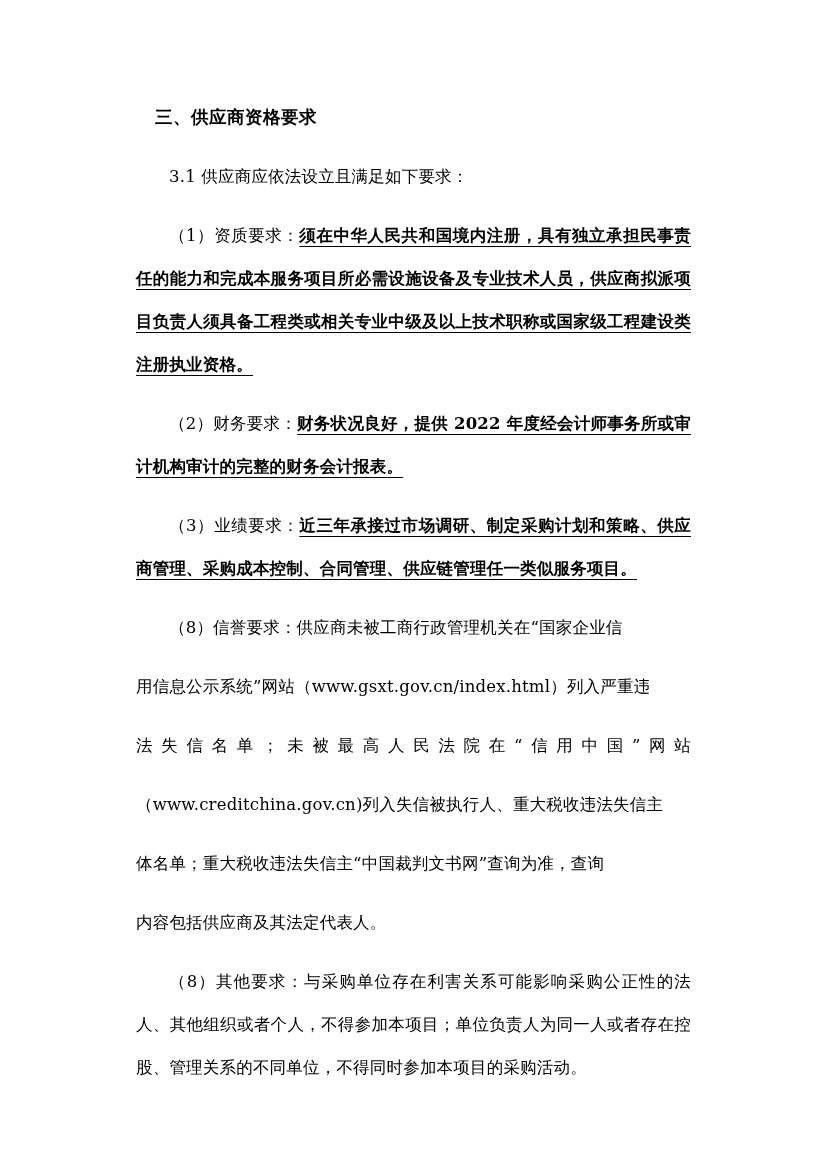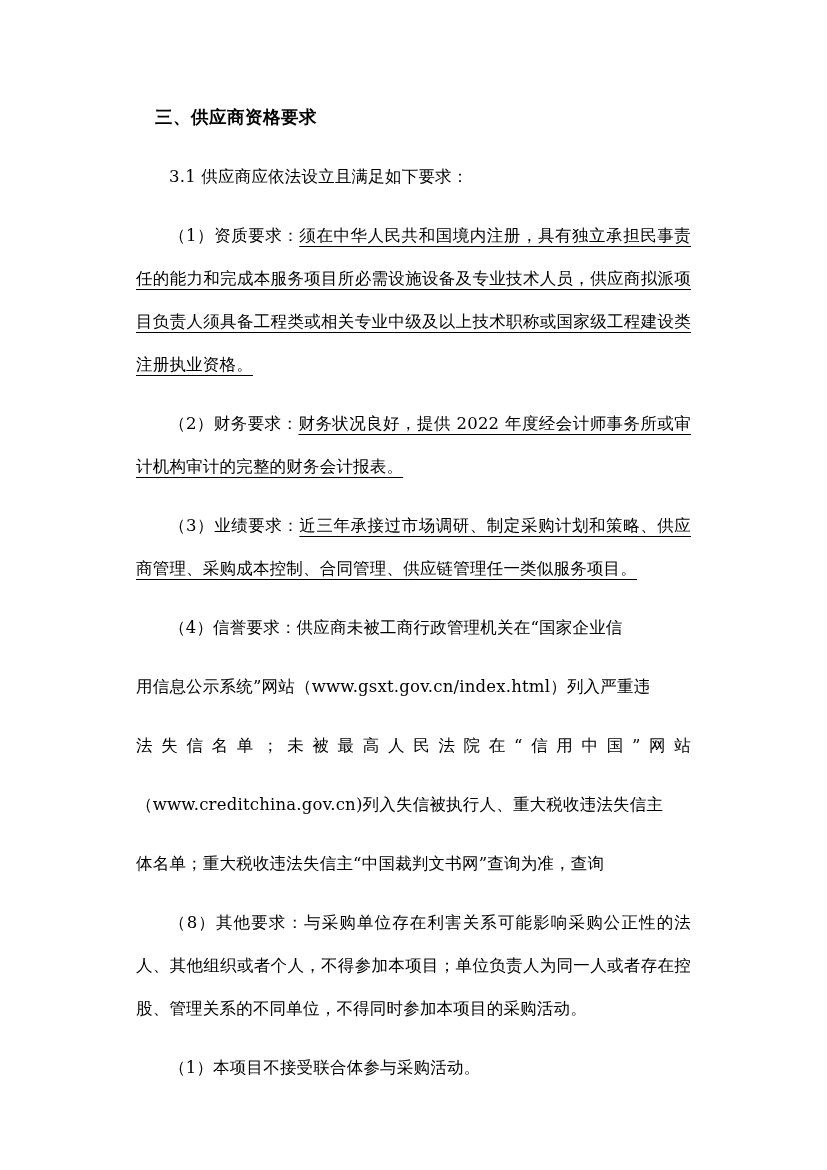--- a/index.html
+++ b/index.html
@@ -35,20 +35,21 @@
     text-indent: 2em;
     text-align: justify;
     text-justify: inter-ideograph;
     line-height: 43px;
     letter-spacing: 0.2px;
   }
   .u {
     text-decoration: underline;
     text-underline-offset: 5px;
     text-decoration-thickness: 1px;
+    font-weight: bold;
   }
   .spread {
     text-align: justify;
     text-align-last: justify;
   }
 </style>
 </head>
 <body>
 
 <div class="page">
@@ -64,25 +65,26 @@
 
     <p class="para">
       <span>（2）财务要求：</span><span class="u">财务状况良好，提供 2022 年度经会计师事务所或审计机构审计的完整的财务会计报表。</span>
     </p>
 
     <p class="para">
       <span>（3）业绩要求：</span><span class="u">近三年承接过市场调研、制定采购计划和策略、供应商管理、采购成本控制、合同管理、供应链管理任一类似服务项目。</span>
     </p>
 
     <div>
-      <p class="para"><span>（4）信誉要求：</span><span>供应商未被工商行政管理机关在“国家企业信</span></p>
+      <p class="para"><span>（8）信誉要求：</span><span>供应商未被工商行政管理机关在“国家企业信</span></p>
       <p class="para" style="text-indent:0">用信息公示系统”网站（www.gsxt.gov.cn/index.html）列入严重违</p>
       <p class="para spread" style="text-indent:0">法失信名单；未被最高人民法院在“信用中国”网站</p>
       <p class="para" style="text-indent:0">（www.creditchina.gov.cn)列入失信被执行人、重大税收违法失信主</p>
       <p class="para" style="text-indent:0">体名单；重大税收违法失信主“中国裁判文书网”查询为准，查询</p>
+      <p class="para" style="text-indent:0">内容包括供应商及其法定代表人。</p>
     </div>
 
     <p class="para">
       <span>（8）其他要求：</span><span>与采购单位存在利害关系可能影响采购公正性的法人、其他组织或者个人，不得参加本项目；单位负责人为同一人或者存在控股、管理关系的不同单位，不得同时参加本项目的采购活动。</span>
     </p>
 
     <p class="para">（1）本项目不接受联合体参与采购活动。</p>
 
   </div>
 </div>

